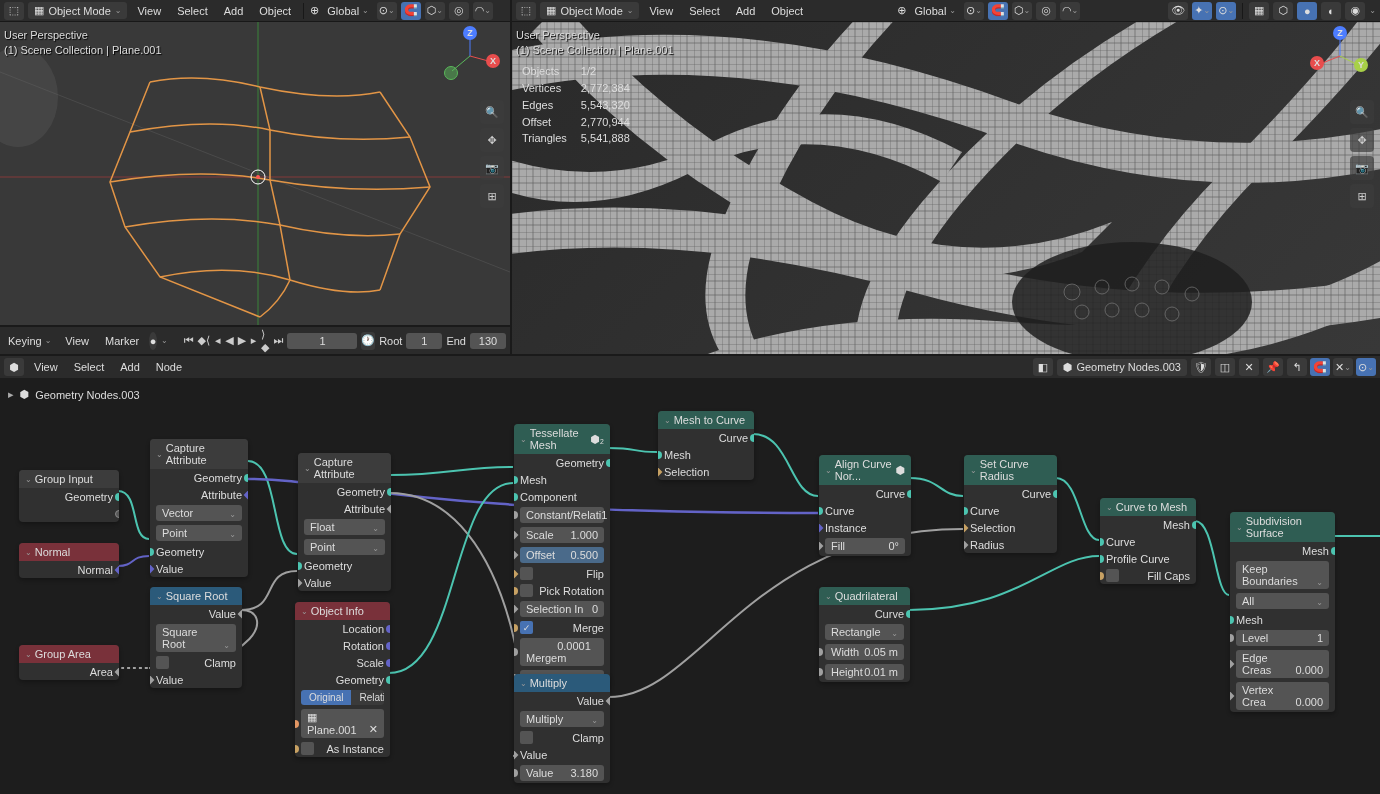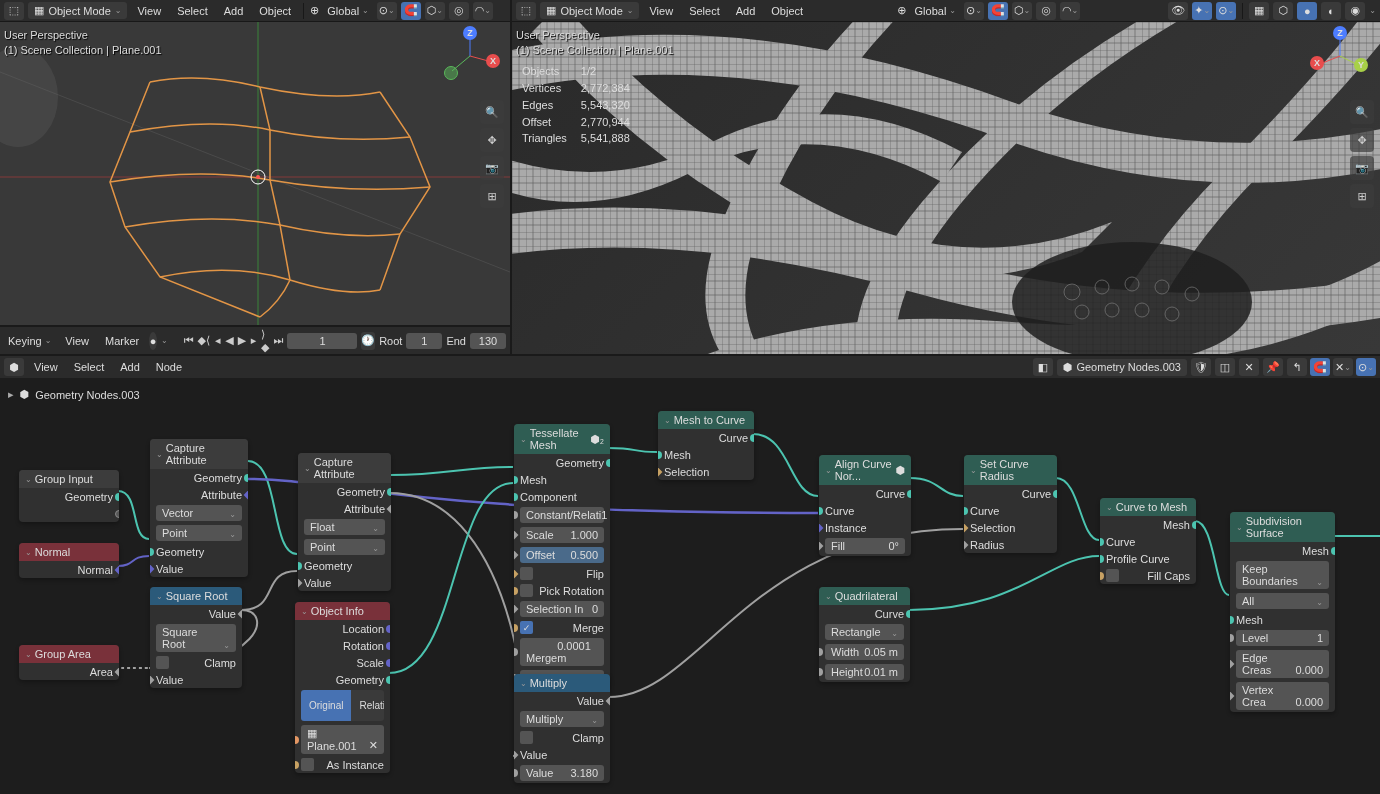--- a/index.html
+++ b/index.html
@@ -46,21 +46,21 @@
 .sock.geom{background:#4cc4b0}
 .sock.val{background:#a0a0a0}
 .sock.vec{background:#6363c7}
 .sock.bool{background:#c7a163}
 .sock.obj{background:#e39764}
 .sock.diam{border-radius:0;transform:translateY(-50%) rotate(45deg);width:7px;height:7px}
 .checkbox{width:13px;height:13px;background:#545454;border-radius:2px;margin-right:5px;display:inline-flex;align-items:center;justify-content:center;font-size:9px}
 .checkbox.checked{background:#4772b3}
 svg.noodles{position:absolute;inset:0;width:100%;height:100%;pointer-events:none}
 .pill-group{display:flex;border-radius:3px;overflow:hidden}
-.pill-group>span{padding:10px 8px;background:#3a3a3a;font-size:10px}
+.pill-group>span{padding:2px 8px;background:#3a3a3a;font-size:10px}
 .pill-group>span.active{background:#4772b3}
 </style>
 </head>
 <body>
 
 <div class="viewport vp-left">
   <div class="vp-header">
     <div class="icon-btn">⬚</div>
     <div class="hdr-btn">
         <span>▦</span>

